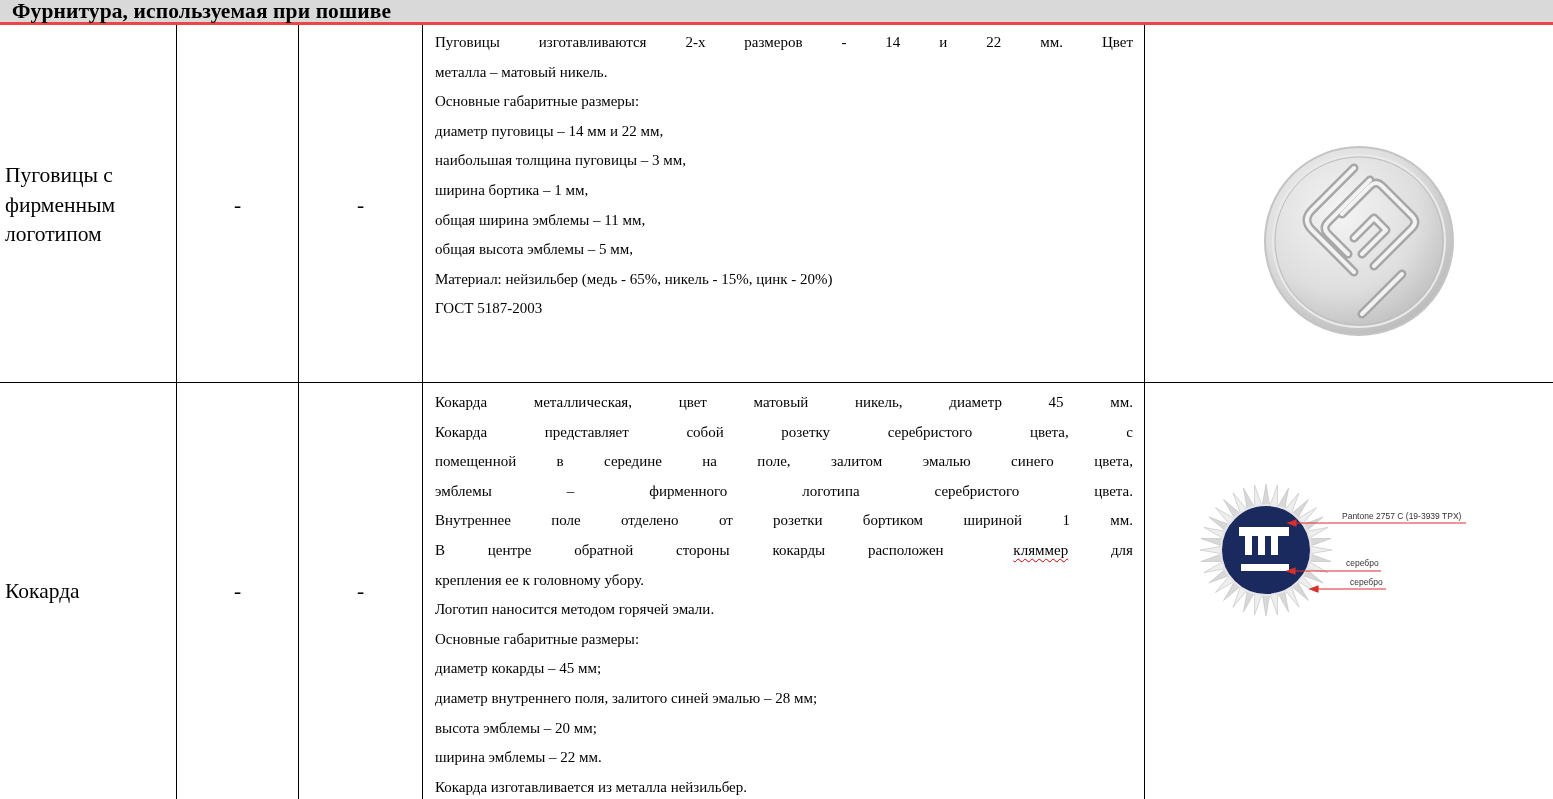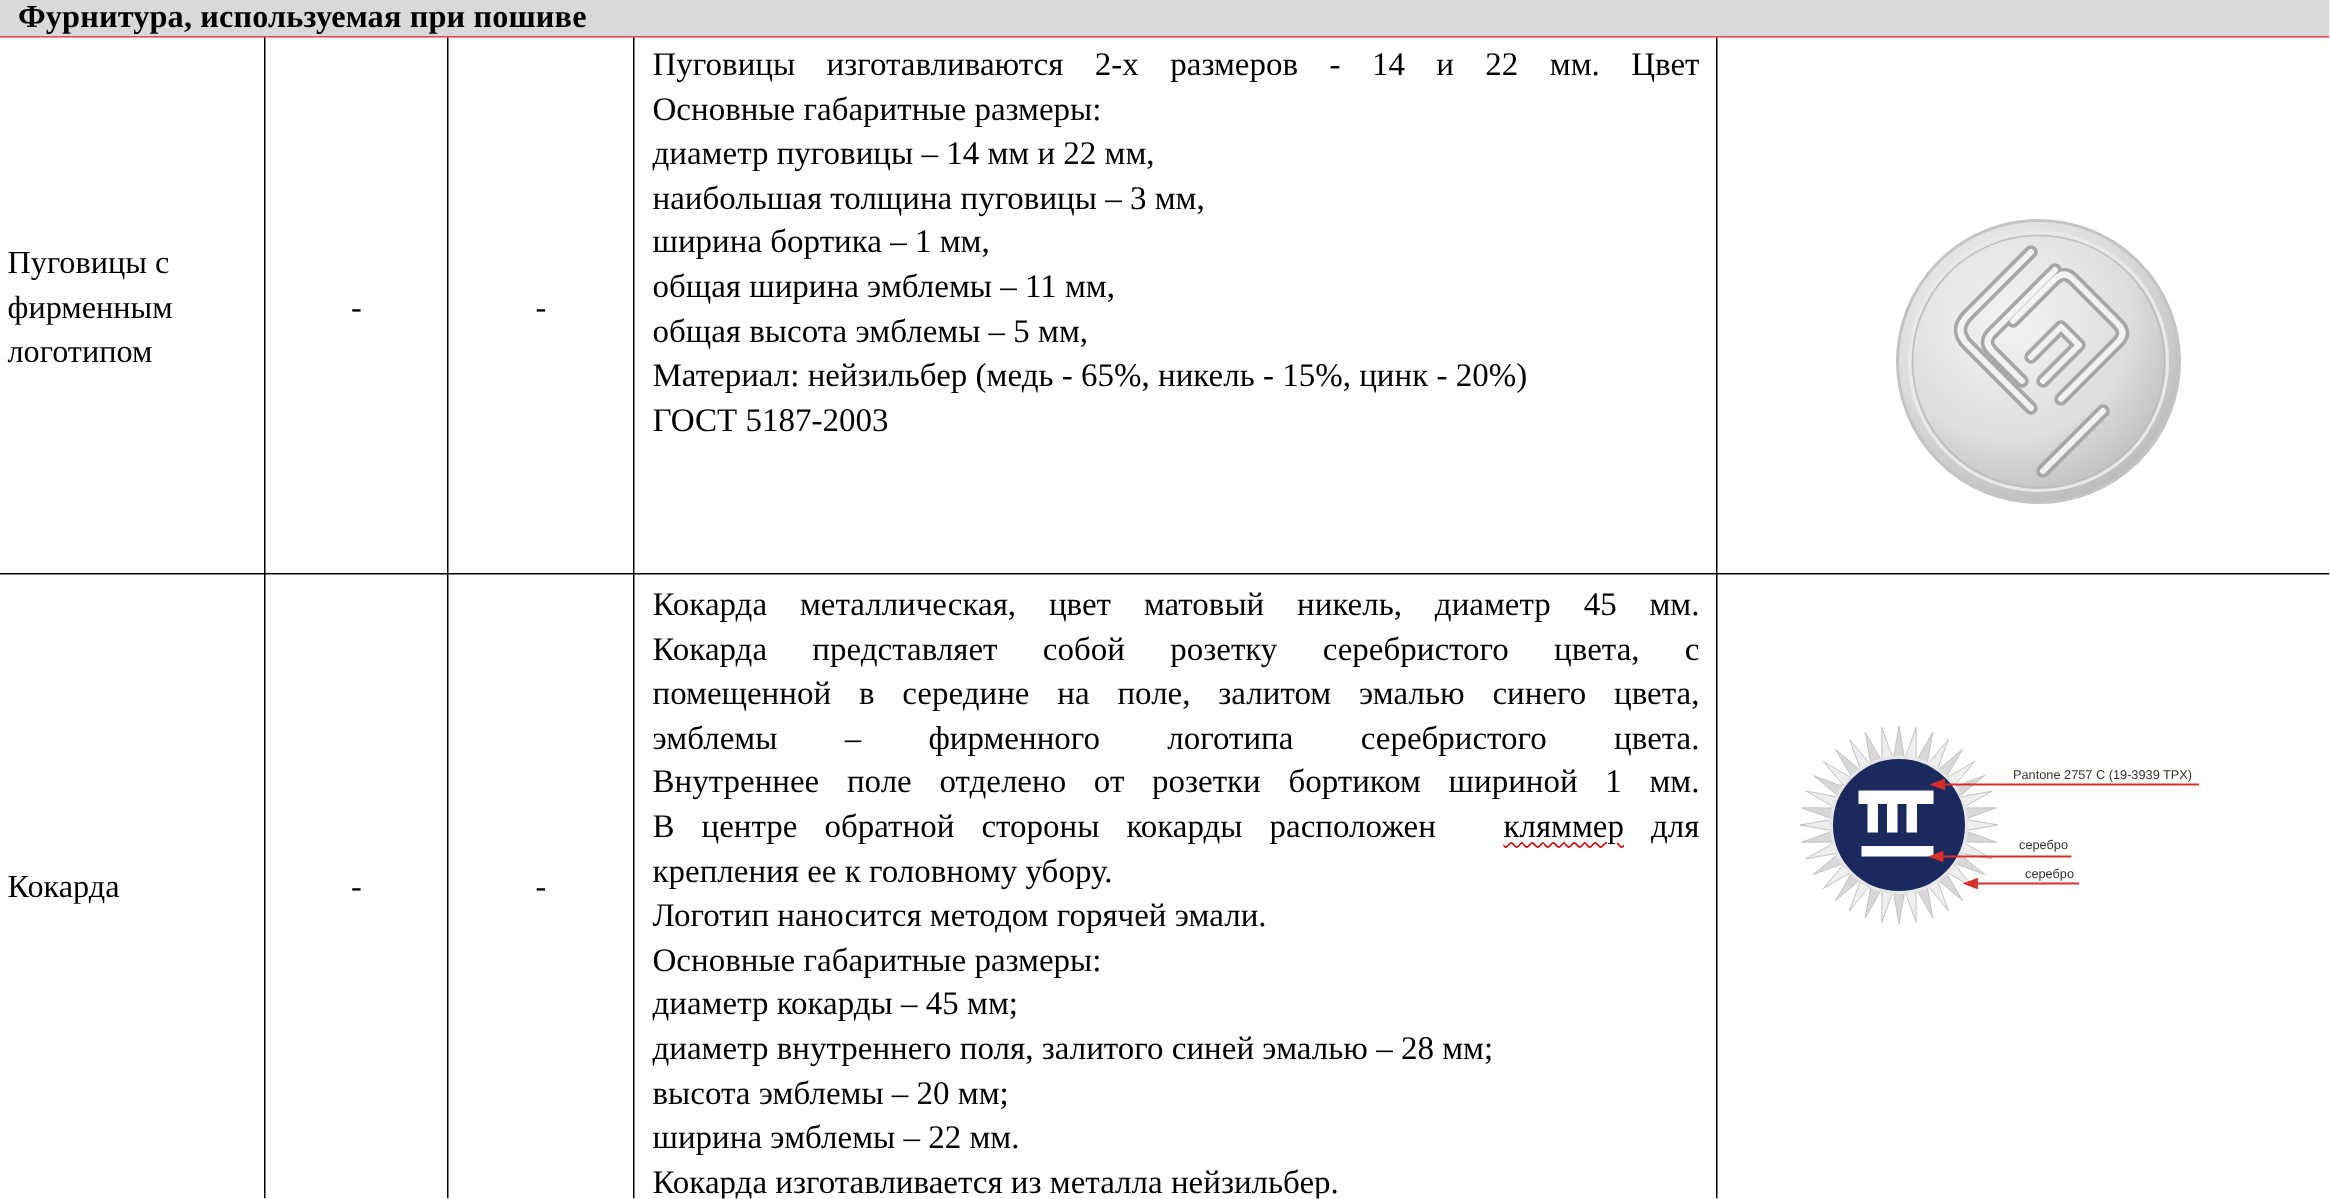--- a/index.html
+++ b/index.html
@@ -3,38 +3,38 @@
   <meta charset="utf-8">
   <style>
     html, body { margin: 0; padding: 0; background: #ffffff; }
     body {
       width: 1553px; height: 799px; overflow: hidden; position: relative;
       font-family: "Liberation Serif", "DejaVu Serif", serif;
       color: #000;
     }
     .header {
       position: absolute; left: 0; top: 0; width: 1553px; height: 25px;
-      background: #d9d9d9; border-bottom: 1px solid #ef4444;
+      background: #d9d9d9; border-bottom: 3px solid #ef4444;
       box-sizing: border-box;
       padding-left: 44px;
     }
     .header span {
       position: absolute; left: 12px; top: -1px;
       font-weight: bold; font-size: 21.5px; line-height: 25px; letter-spacing: 0.1px;
     }
     .vline { position: absolute; width: 1px; background: #000; }
     .hline { position: absolute; height: 1px; background: #000; }
     .cell-text {
       position: absolute; font-size: 21.5px; line-height: 29.6px;
     }
     .name-cell { left: 5px; }
     .dash { position: absolute; font-size: 21.5px; }
     .desc {
       position: absolute; left: 435px; width: 698px;
-      font-size: 22px; line-height: 29.6px;
+      font-size: 15px; line-height: 29.6px;
     }
     .desc .line { display: block; white-space: nowrap; }
     .desc .just {
       display: block; text-align: justify; text-align-last: justify; white-space: normal;
     }
     .squiggle {
       text-decoration: underline wavy #d00000;
       text-decoration-thickness: 1px;
       text-underline-offset: 3px;
       margin-left: 27px;
@@ -58,20 +58,21 @@
   <div class="cell-text name-cell" style="top:161px;">
     <div>Пуговицы с</div>
     <div>фирменным</div>
     <div>логотипом</div>
   </div>
   <div class="dash" style="left:234px; top:193px;">-</div>
   <div class="dash" style="left:357px; top:193px;">-</div>
 
   <div class="desc" style="top:28px;">
     <span class="just">Пуговицы изготавливаются 2-х размеров - 14 и 22 мм. Цвет</span>
+    <span class="line">металла – матовый никель.</span>
     <span class="line">Основные габаритные размеры:</span>
     <span class="line">диаметр пуговицы – 14 мм и 22 мм,</span>
     <span class="line">наибольшая толщина пуговицы – 3 мм,</span>
     <span class="line">ширина бортика – 1 мм,</span>
     <span class="line">общая ширина эмблемы – 11 мм,</span>
     <span class="line">общая высота эмблемы – 5 мм,</span>
     <span class="line">Материал: нейзильбер (медь - 65%, никель - 15%, цинк - 20%)</span>
     <span class="line">ГОСТ 5187-2003</span>
   </div>
 

